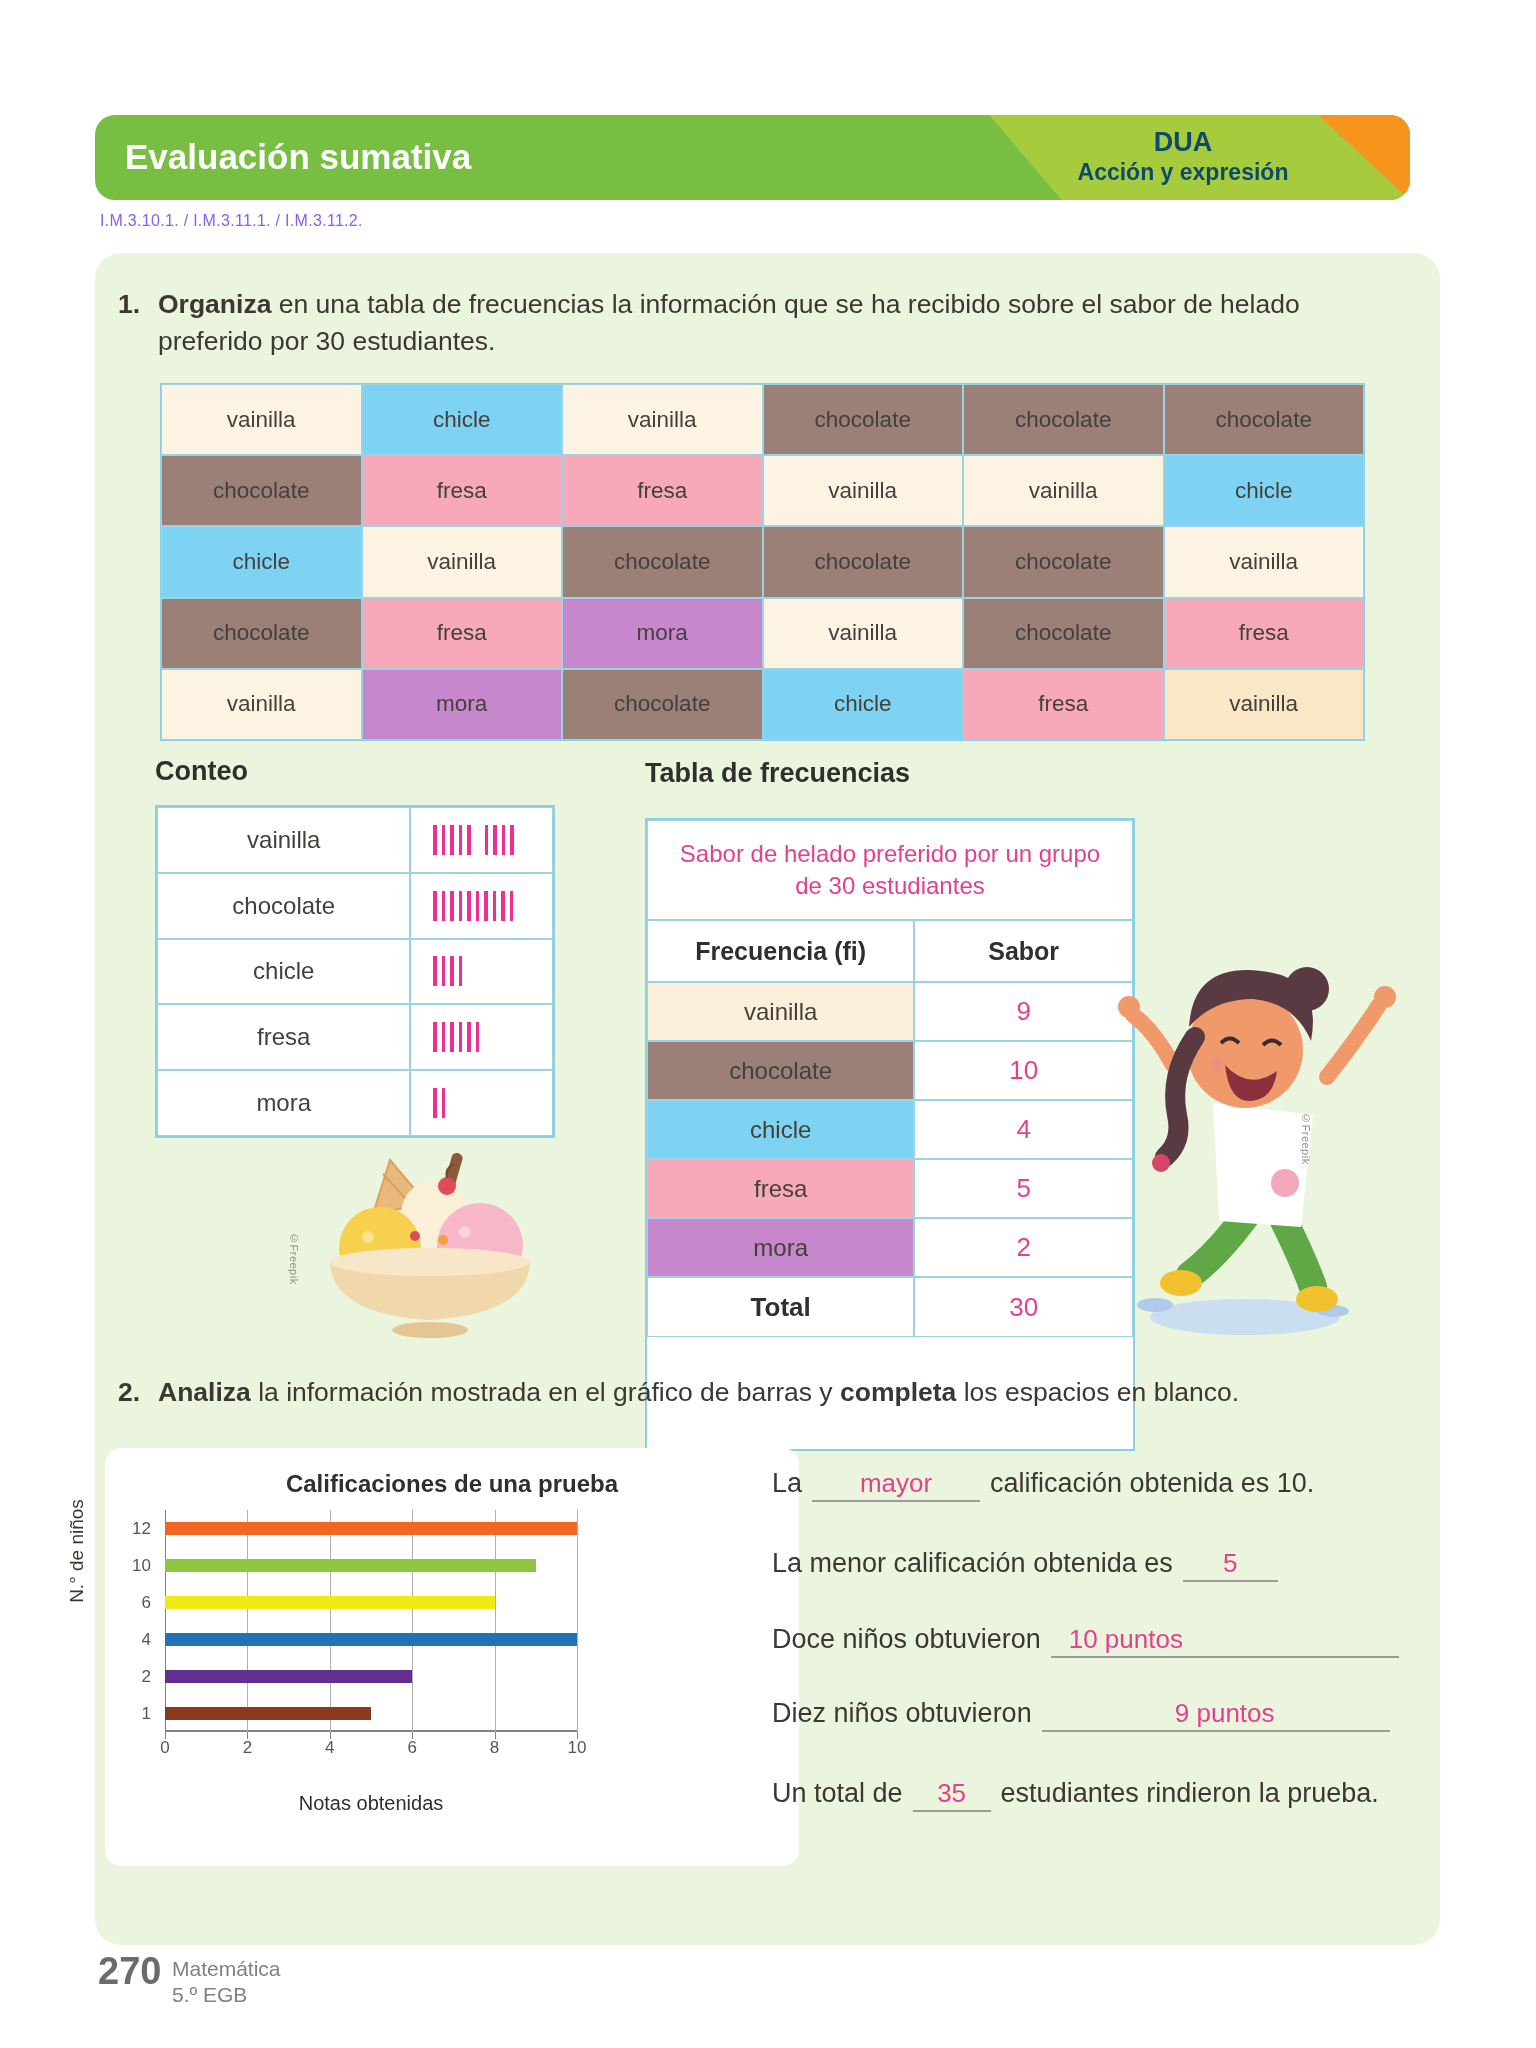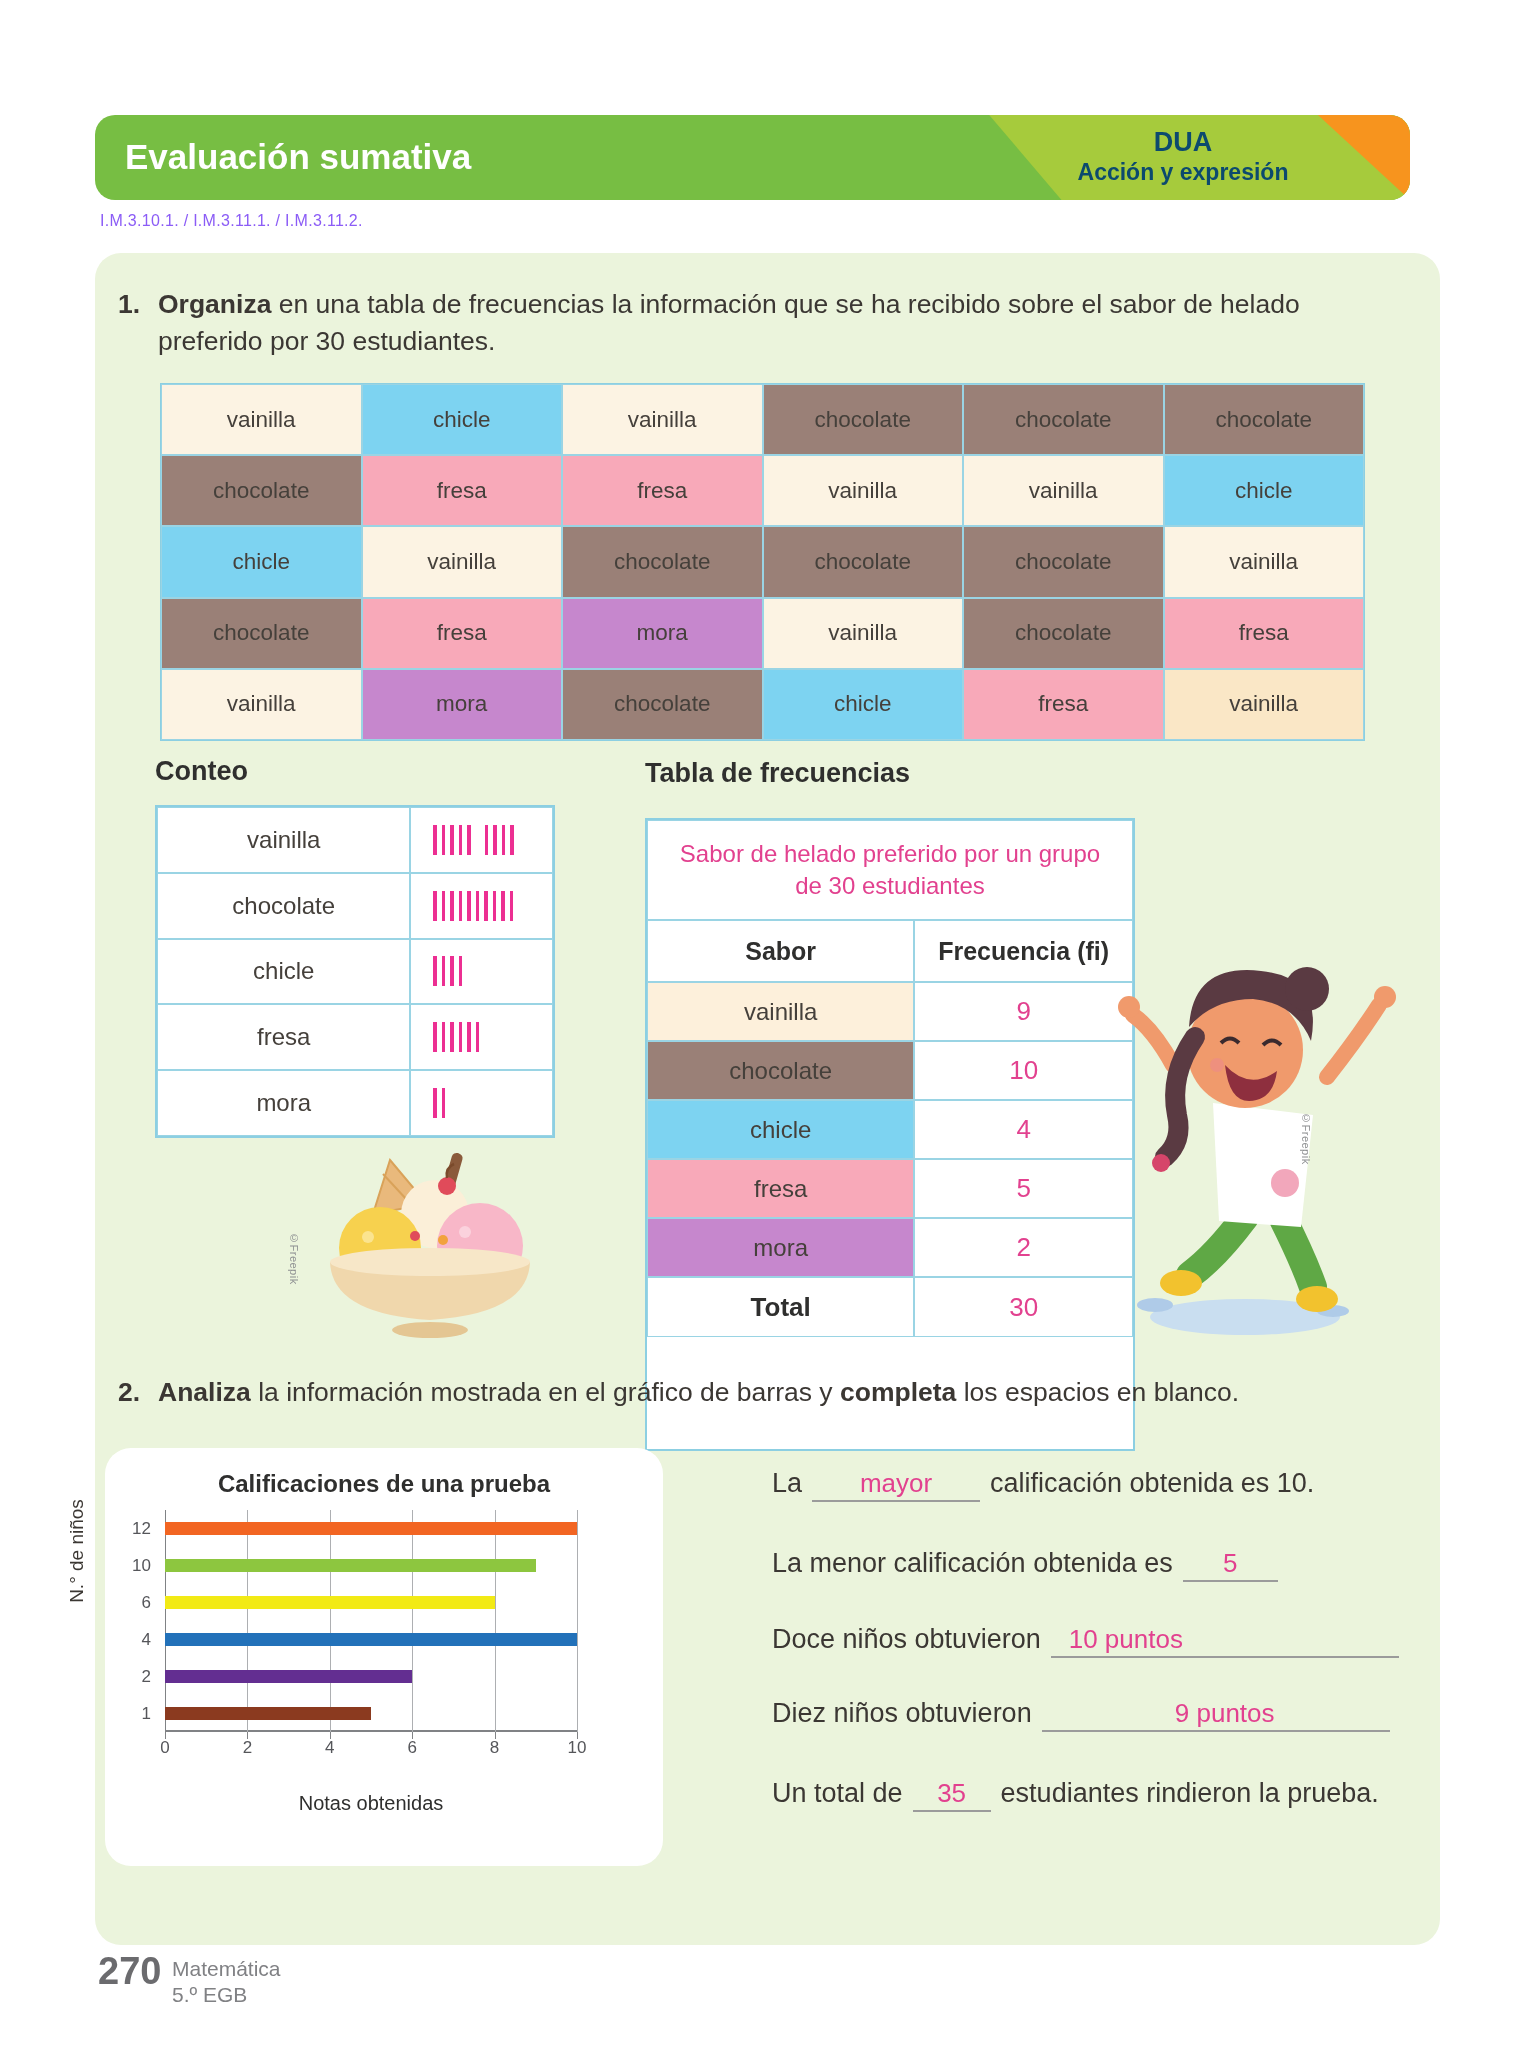--- a/index.html
+++ b/index.html
@@ -54,21 +54,21 @@
   .f-title{grid-column:1/3;border:1px solid #9AD4E4;display:flex;align-items:center;justify-content:center;
            text-align:center;color:#E2418F;font-size:24px;line-height:32px;padding:0 30px;}
   .f-head{border:1px solid #9AD4E4;display:flex;align-items:center;justify-content:center;
           font-size:25px;font-weight:bold;color:#2F2F2E;}
   .f-sabor{border:1px solid #9AD4E4;display:flex;align-items:center;justify-content:center;font-size:24px;color:#45403B;}
   .f-fi{border:1px solid #9AD4E4;display:flex;align-items:center;justify-content:center;font-size:26px;color:#E2418F;}
   .f-total{border:1px solid #9AD4E4;display:flex;align-items:center;justify-content:center;
            font-size:26px;font-weight:bold;color:#2F2F2E;}
 
   
-  .chart-card{position:absolute;left:105px;top:1448px;width:558px;height:418px;background:#ffffff;border-radius:26px;}
+  .chart-card{position:absolute;left:105px;top:1448px;width:694px;height:418px;background:#ffffff;border-radius:16px;}
   .chart-title{position:absolute;left:0;top:22px;width:100%;text-align:center;font-size:24px;font-weight:bold;color:#2F2F2E;}
   .chart-plot{position:absolute;left:60px;top:62px;width:412px;height:222px;}
   .gl{position:absolute;top:0;bottom:0;width:1px;background:#ADAFB2;}
   .gl.axisl{background:#808285;}
   .stub{position:absolute;bottom:-7px;width:1px;height:7px;background:#808285;}
   .xaxis{position:absolute;left:0;right:0;bottom:0;height:2px;background:#808285;}
   .bar{position:absolute;height:13px;}
   .xlab{position:absolute;top:228px;width:24px;text-align:center;font-size:17px;color:#55565A;}
   .ylabs{position:absolute;left:10px;top:62px;width:42px;height:222px;}
   .ylab{position:absolute;right:6px;width:36px;height:37px;line-height:37px;text-align:right;font-size:17px;color:#55565A;}
@@ -209,22 +209,22 @@
         <div class="tg">
           <span class="tb"></span>
           <span class="tb"></span>
         </div>
       </div>
     </div>
 
   <div class="sec-h freq-h">Tabla de frecuencias</div>
   <div class="ftable">
     <div class="f-title">Sabor de helado preferido por un grupo de 30 estudiantes</div>
+    <div class="f-head">Frecuencia (fi)</div>
     <div class="f-head">Sabor</div>
-    <div class="f-head">Frecuencia (fi)</div>
   <div class="f-sabor" style="background: rgb(253, 240, 219);">vainilla</div>
       <div class="f-fi">9</div>
       <div class="f-sabor" style="background: rgb(154, 128, 119);">chocolate</div>
       <div class="f-fi">10</div>
       <div class="f-sabor" style="background: rgb(125, 211, 241);">chicle</div>
       <div class="f-fi">4</div>
       <div class="f-sabor" style="background: rgb(248, 169, 185);">fresa</div>
       <div class="f-fi">5</div>
       <div class="f-sabor" style="background: rgb(198, 135, 205);">mora</div>
       <div class="f-fi">2</div>

